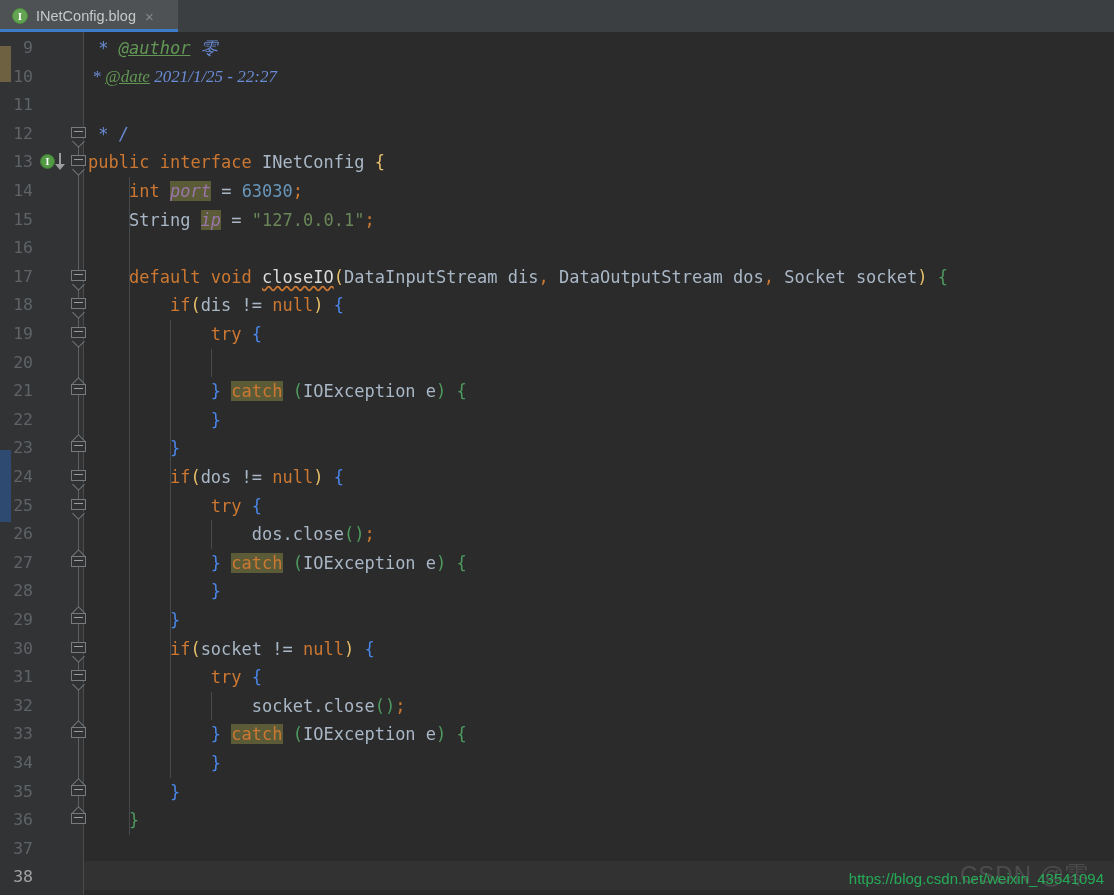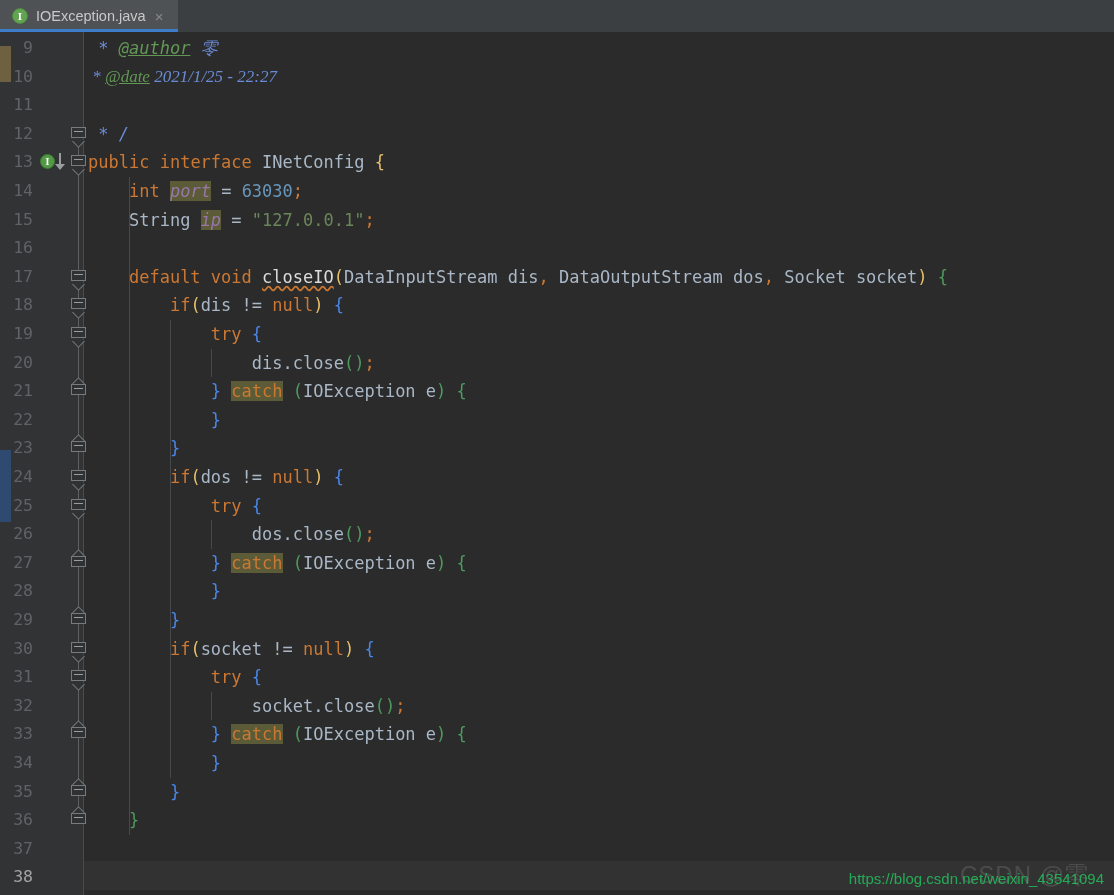--- a/index.html
+++ b/index.html
@@ -161,21 +161,21 @@
   }
 </style>
 </head>
 <body>
 
 <div id="root">
 
   <div class="tabbar">
     <div class="tab">
       <span class="iface-icon">I</span>
-      <span class="tab-label">IOException.java</span>
+      <span class="tab-label">INetConfig.blog</span>
       <span class="tab-close">×</span>
     </div>
     <div class="tab-underline"></div>
   </div>
 
   <div class="editor">
 
     <div class="vcs-strip">
       <div class="vcs-mark" style="top:14px;height:36px;background:#6e6141;"></div>
       <div class="vcs-mark" style="top:418px;height:72px;background:#2e4a70;"></div>
@@ -231,21 +231,20 @@
         <div class="line" style="top: 2px; left: 4px;"> <span class="cmt">*</span><span class="cmt"> </span><span class="cmt-tag">@author</span><span class="cmt"> </span><span class="cmt-cn">零</span></div>
         <div class="line" style="top: 30.6px; left: 4px; font-family: Liberation Serif, serif;"> <span class="cmt">*</span><span class="cmt"> </span><span class="cmt-tag">@date</span><span class="cmt"> </span><span class="cmt-cn">2021/1/25 - 22:27</span></div>
         <div class="line" style="top: 87.8px; left: 4px;"> <span class="cmt">*</span><span class="cmt"> </span><span class="cmt-cn">/</span></div>
         <div class="line" style="top: 116.4px; left: 4px;"><span class="kw">public</span> <span class="kw">interface</span> <span class="ident">INetConfig</span> <span class="brace-y">{</span></div>
         <div class="line" style="top: 145px; left: 4px;">    <span class="kw">int</span> <span class="field">port</span> <span class="op">=</span> <span class="num">63030</span><span class="semi">;</span></div>
         <div class="line" style="top: 173.6px; left: 4px;">    <span class="cls">String</span> <span class="field">ip</span> <span class="op">=</span> <span class="str">"127.0.0.1"</span><span class="semi">;</span></div>
         <div class="line" style="top: 202.2px; left: 4px;"></div>
         <div class="line" style="top: 230.8px; left: 4px;">    <span class="kw">default</span> <span class="kw">void</span> <span class="squig">closeIO</span><span class="brace-y">(</span><span class="cls">DataInputStream</span> <span class="ident">dis</span><span class="semi">,</span> <span class="cls">DataOutputStream</span> <span class="ident">dos</span><span class="semi">,</span> <span class="cls">Socket</span> <span class="ident">socket</span><span class="brace-y">)</span> <span class="brace-g">{</span></div>
         <div class="line" style="top: 259.4px; left: 4px;">        <span class="kw">if</span><span class="brace-y">(</span><span class="ident">dis</span> <span class="op">!</span><span class="op">=</span> <span class="kw">null</span><span class="brace-y">)</span> <span class="brace-b">{</span></div>
         <div class="line" style="top: 288px; left: 4px;">            <span class="kw">try</span> <span class="brace-b">{</span></div>
-        <div class="line" style="top: 316.6px; left: 4px;">                <span class="ident">dis</span><span class="op">.</span><span class="ident">close</span><span class="brace-g">(</span><span class="brace-g">)</span><span class="semi">;</span></div>
         <div class="line" style="top: 345.2px; left: 4px;">            <span class="brace-b">}</span> <span class="catch-hl">catch</span> <span class="brace-g">(</span><span class="cls">IOException</span> <span class="ident">e</span><span class="brace-g">)</span> <span class="brace-g">{</span></div>
         <div class="line" style="top: 373.8px; left: 4px;">            <span class="brace-b">}</span></div>
         <div class="line" style="top: 402.4px; left: 4px;">        <span class="brace-b">}</span></div>
         <div class="line" style="top: 431px; left: 4px;">        <span class="kw">if</span><span class="brace-y">(</span><span class="ident">dos</span> <span class="op">!</span><span class="op">=</span> <span class="kw">null</span><span class="brace-y">)</span> <span class="brace-b">{</span></div>
         <div class="line" style="top: 459.6px; left: 4px;">            <span class="kw">try</span> <span class="brace-b">{</span></div>
         <div class="line" style="top: 488.2px; left: 4px;">                <span class="ident">dos</span><span class="op">.</span><span class="ident">close</span><span class="brace-g">(</span><span class="brace-g">)</span><span class="semi">;</span></div>
         <div class="line" style="top: 516.8px; left: 4px;">            <span class="brace-b">}</span> <span class="catch-hl">catch</span> <span class="brace-g">(</span><span class="cls">IOException</span> <span class="ident">e</span><span class="brace-g">)</span> <span class="brace-g">{</span></div>
         <div class="line" style="top: 545.4px; left: 4px;">            <span class="brace-b">}</span></div>
         <div class="line" style="top: 574px; left: 4px;">        <span class="brace-b">}</span></div>
         <div class="line" style="top: 602.6px; left: 4px;">        <span class="kw">if</span><span class="brace-y">(</span><span class="ident">socket</span> <span class="op">!</span><span class="op">=</span> <span class="kw">null</span><span class="brace-y">)</span> <span class="brace-b">{</span></div>

